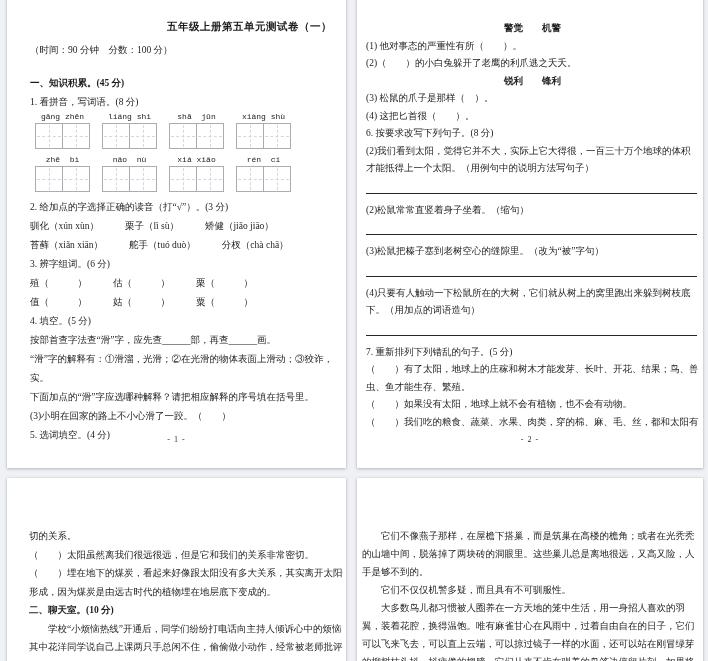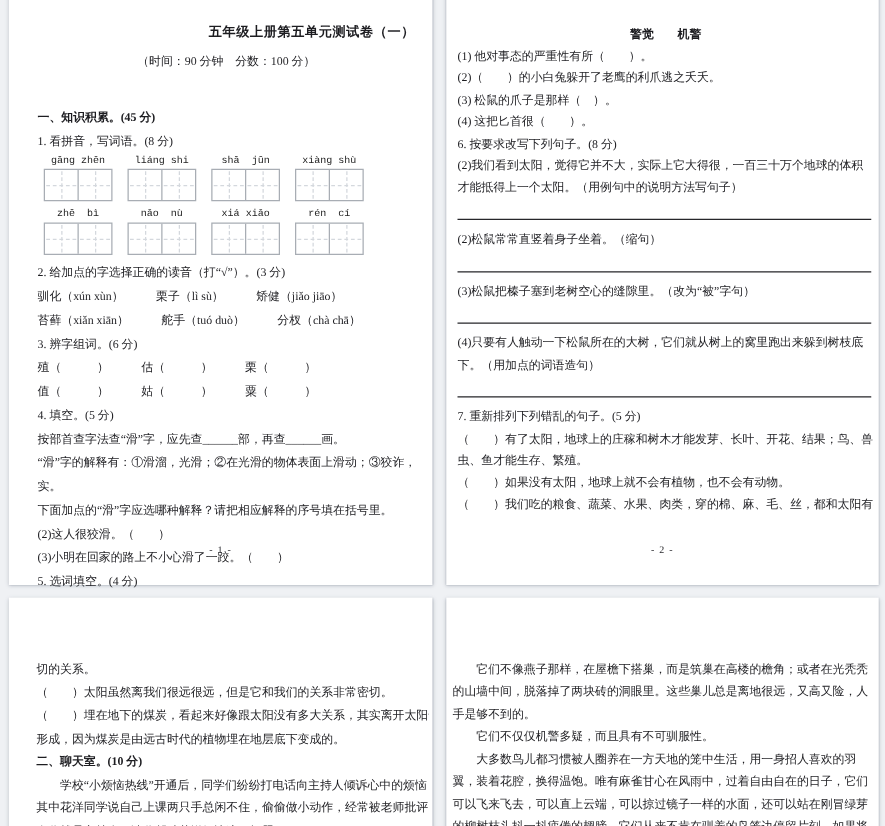--- a/index.html
+++ b/index.html
@@ -11,21 +11,21 @@
   .page{
     position:absolute;background:#fff;box-sizing:border-box;
     box-shadow:0 1px 3px rgba(80,90,110,.35),0 0 1px rgba(80,90,110,.25);
   }
   #page-1{left:7px;top:-30px;width:339px;height:498px;padding:50px 14px 0 23px}
   #page-2{left:357px;top:-30px;width:346px;height:498px;padding:50px 4px 0 9px}
   #page-3{left:7px;top:478px;width:339px;height:400px;padding:49px 3px 0 22px}
   #page-4{left:357px;top:478px;width:346px;height:400px;padding:49px 3px 0 5px}
 
   .title{font-size:10.5px;font-weight:bold;text-align:right;letter-spacing:.5px;line-height:14px;margin-bottom:10px;white-space:nowrap}
-  .subtitle{font-size:9.5px;text-align:center;line-height:13px;margin-bottom:28px;white-space:nowrap}
+  .subtitle{font-size:9.5px;text-align:left;line-height:13px;margin-bottom:16px;white-space:nowrap}
   .heading{font-size:9.5px;font-weight:bold;line-height:20px;white-space:nowrap;overflow:hidden}
   .line{font-size:9.5px;line-height:19px;white-space:nowrap;overflow:hidden}
   .center{font-size:9.5px;font-weight:bold;text-align:center;line-height:19px;white-space:nowrap}
   .cols{display:flex;font-size:9.5px;line-height:19px;white-space:nowrap;overflow:hidden}
   .cols span{margin-right:26px}
 
   #page-2 .line,#page-2 .center,#page-2 .heading{line-height:17.5px}
   #page-3 .line,#page-3 .heading{line-height:18.5px}
   #page-4 .line{line-height:18px}
 
@@ -139,30 +139,30 @@
         <span>值（　　　）</span>
         <span>姑（　　　）</span>
         <span>粟（　　　）</span>
       </div>
       <div class="line">4. 填空。(5 分)</div>
       <div class="line">按部首查字法查“滑”字，应先查______部，再查______画。</div>
       <div class="line">“滑”字的解释有：①滑溜，光滑；②在光滑的物体表面上滑动；③狡诈，不诚</div>
       <div class="line">实。</div>
       <div class="line">下面加点的“滑”字应选哪种解释？请把相应解释的序号填在括号里。</div>
       <div class="cols">
-        <span>(2)这人很狡滑。（　　）</span>
       </div>
       <div class="line">(3)小明在回家的路上不小心滑了一跤。（　　）</div>
       <div class="line">5. 选词填空。(4 分)</div>
       <div class="page-footer">- 1 -</div>
     </section>
     <section class="page" id="page-2">
       <div class="center">警觉　　机警</div>
       <div class="line">(1) 他对事态的严重性有所（　　）。</div>
       <div class="line">(2)（　　）的小白兔躲开了老鹰的利爪逃之夭夭。</div>
+      <div class="center">锐利　　锋利</div>
       <div class="line">(3) 松鼠的爪子是那样（　）。</div>
       <div class="line">(4) 这把匕首很（　　）。</div>
       <div class="line">6. 按要求改写下列句子。(8 分)</div>
       <div class="line">(2)我们看到太阳，觉得它并不大，实际上它大得很，一百三十万个地球的体积</div>
       <div class="line">才能抵得上一个太阳。（用例句中的说明方法写句子）</div>
       <div class="answer-line"></div>
       <div class="line">(2)松鼠常常直竖着身子坐着。（缩句）</div>
       <div class="answer-line"></div>
       <div class="line">(3)松鼠把榛子塞到老树空心的缝隙里。（改为“被”字句）</div>
       <div class="answer-line"></div>

